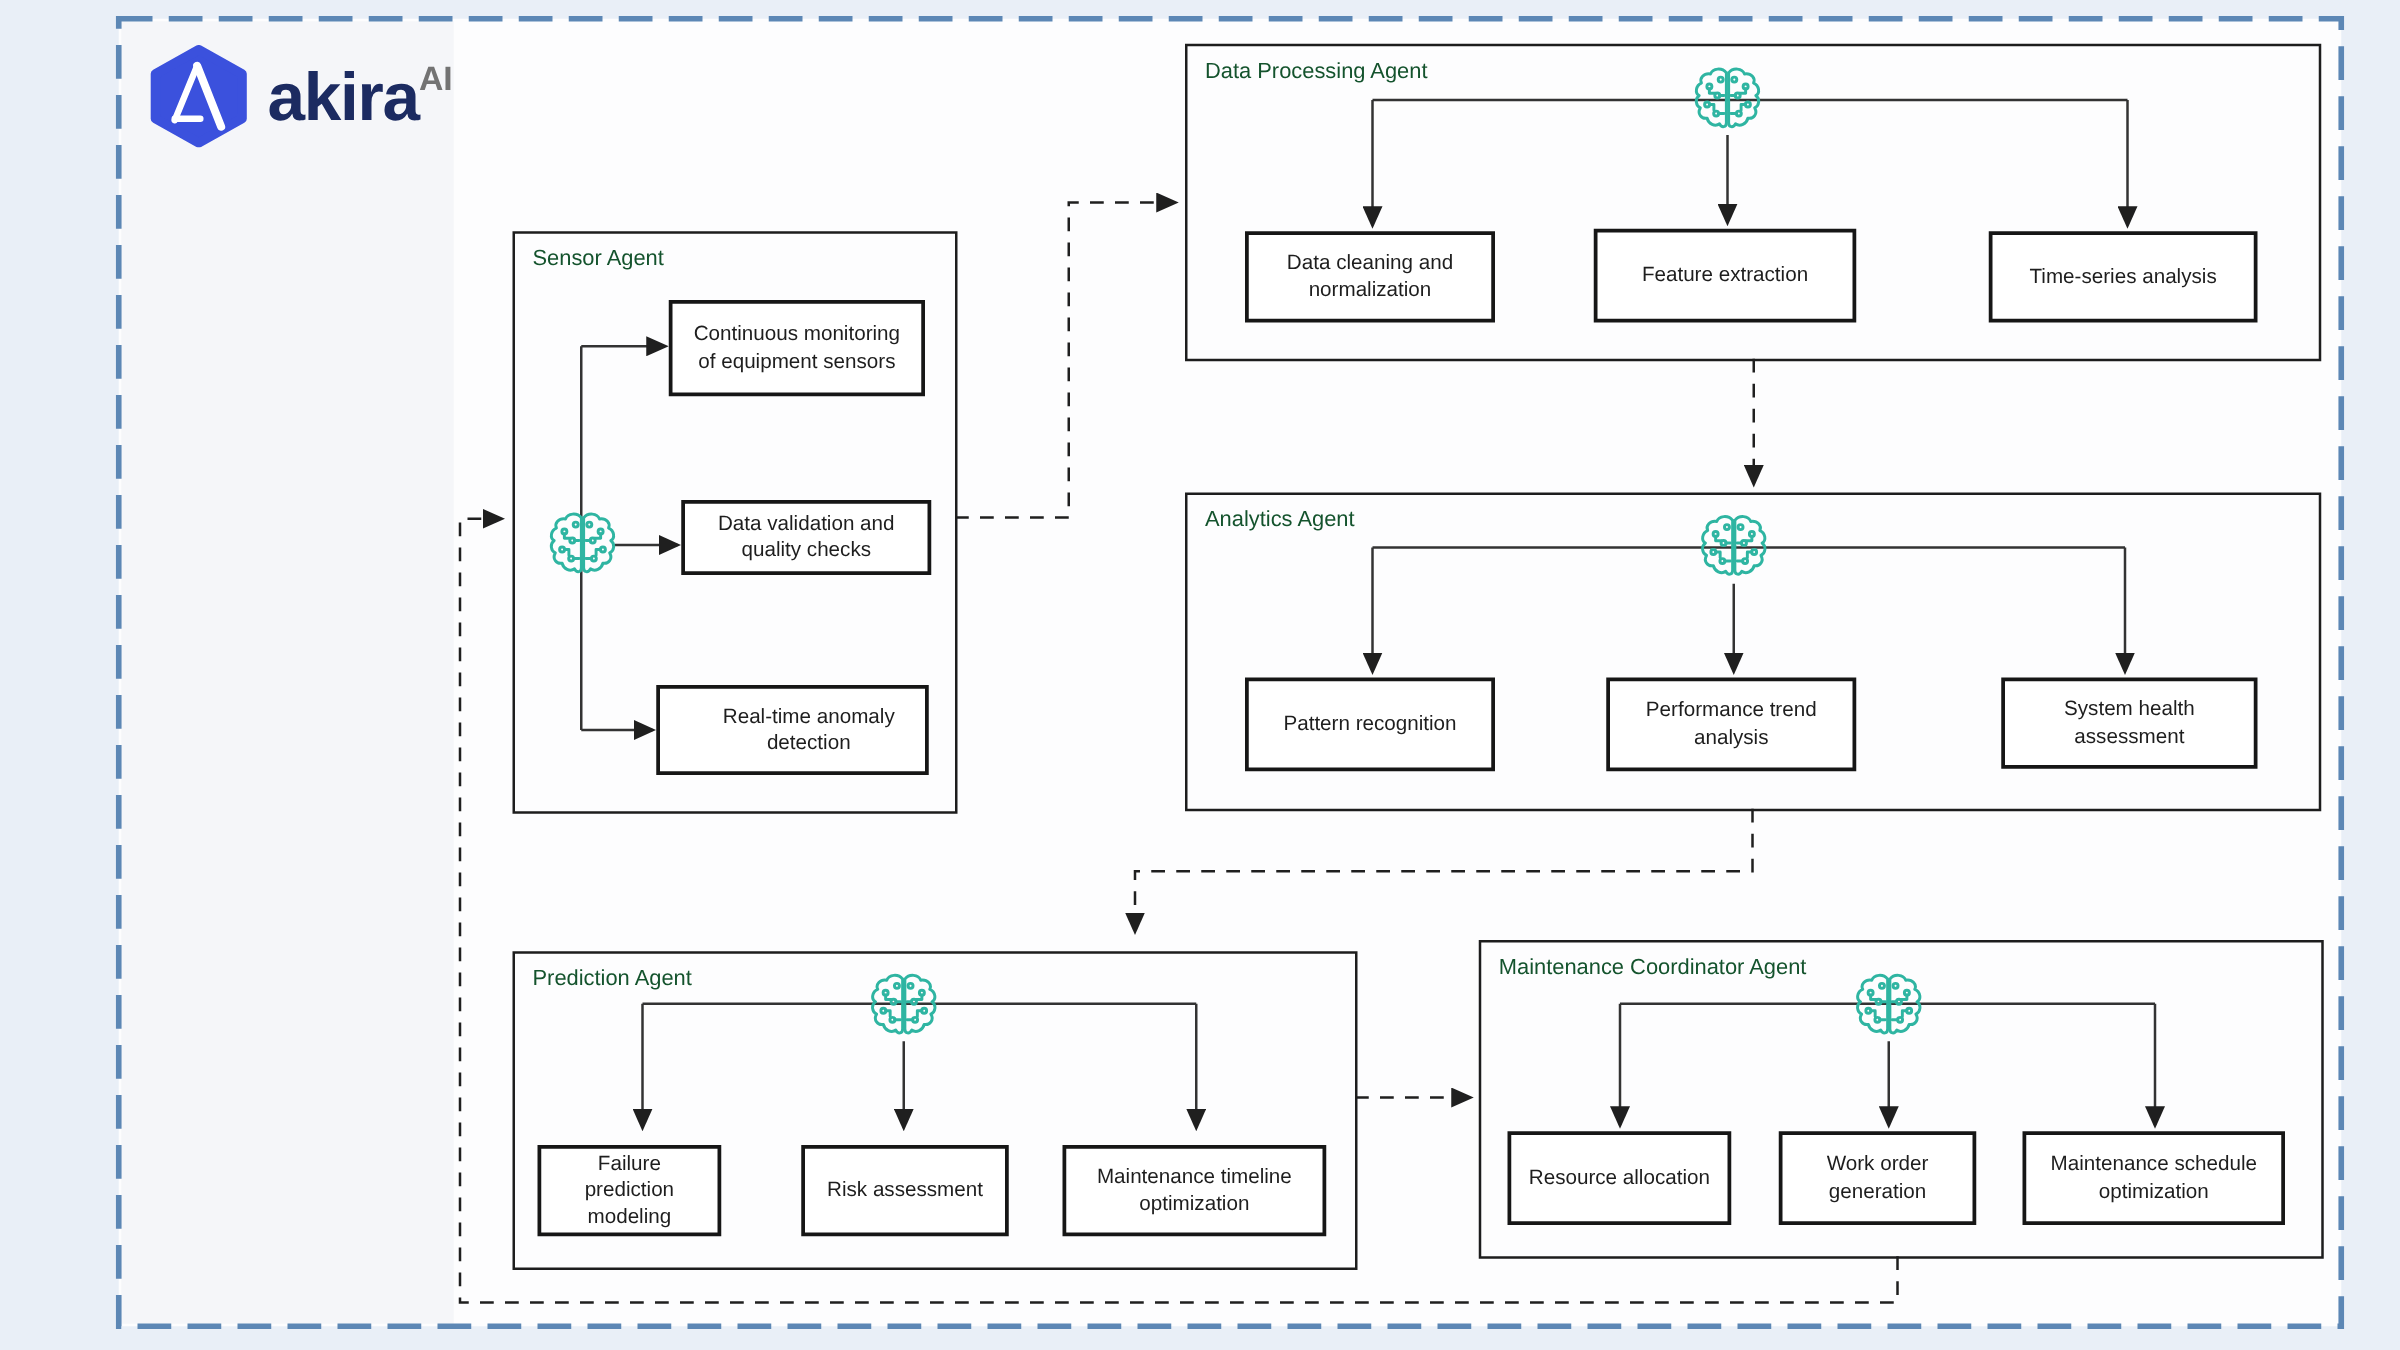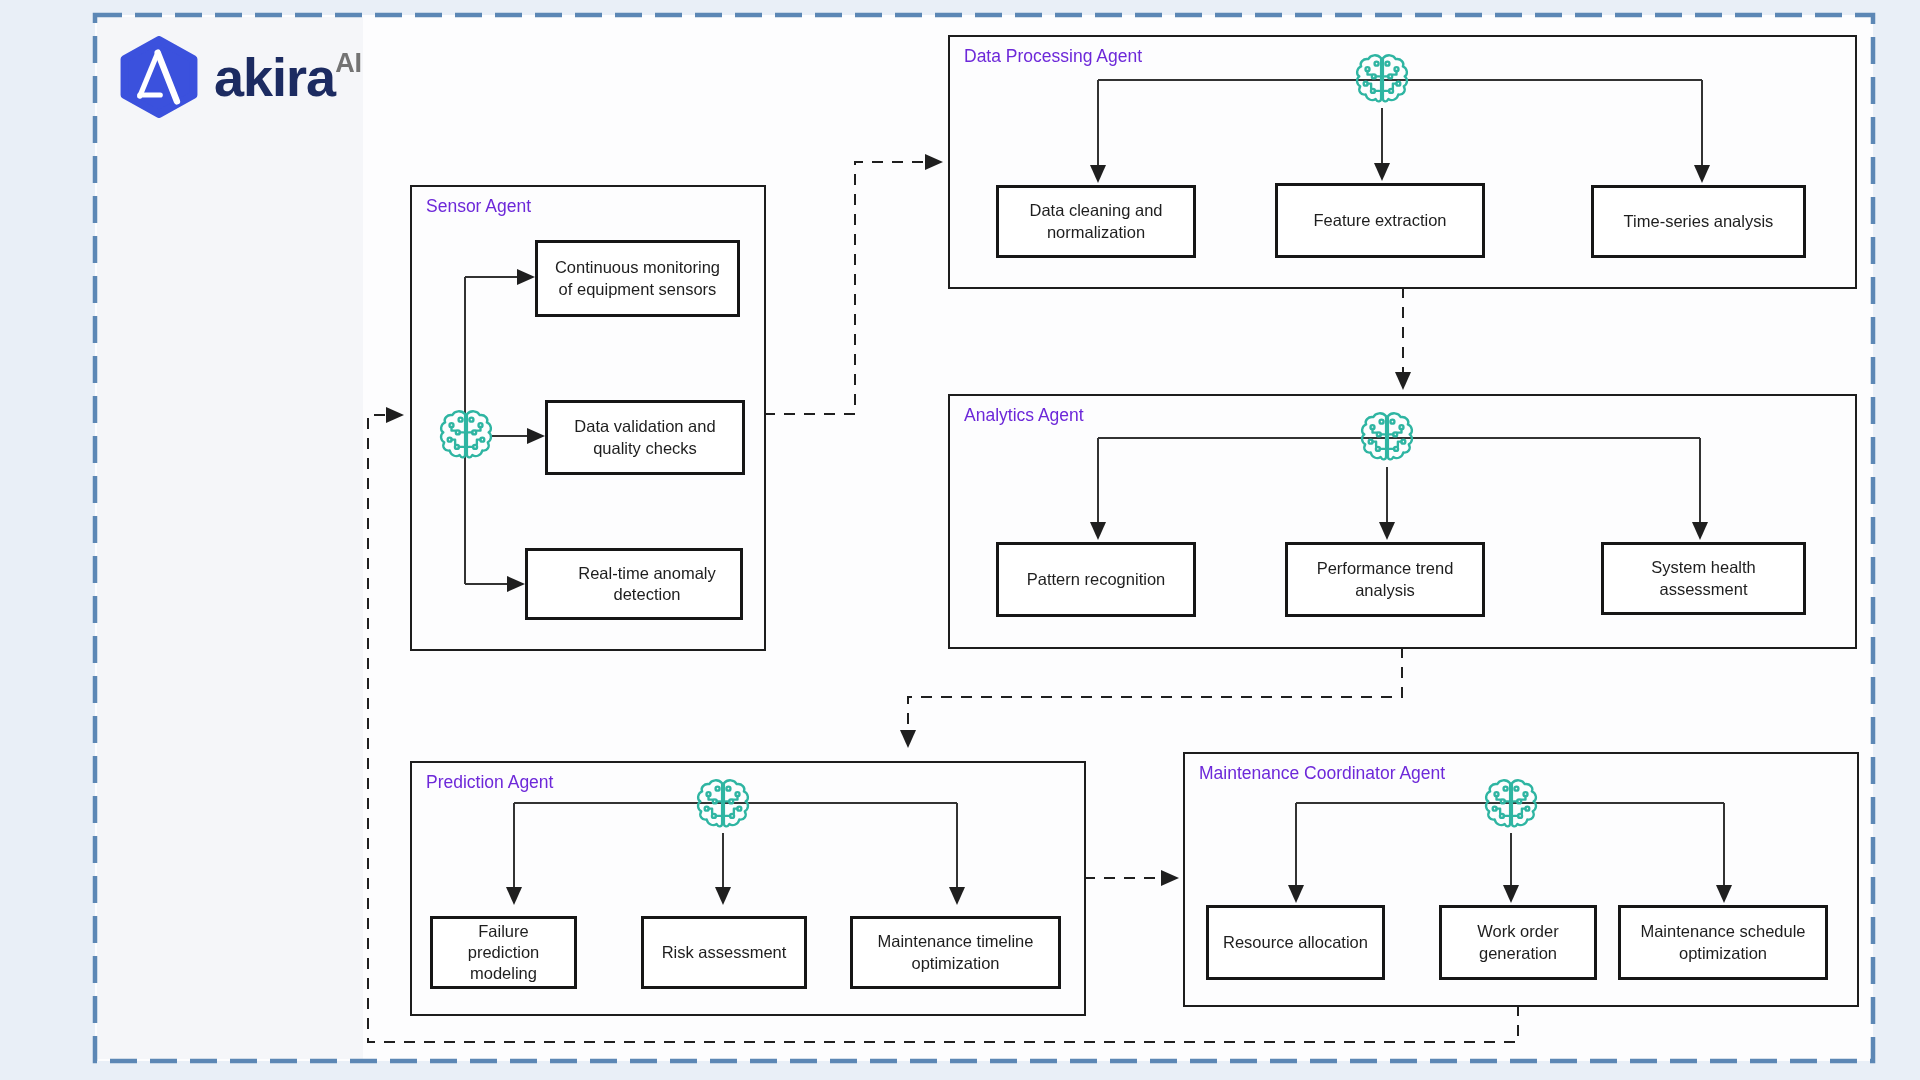--- a/index.html
+++ b/index.html
@@ -3,21 +3,21 @@
 <meta charset="utf-8">
 <style>
   html,body{margin:0;padding:0;}
   body{width:1920px;height:1080px;overflow:hidden;background:#e9eff7;
        font-family:"Liberation Sans","DejaVu Sans",sans-serif;}
   .stage{position:absolute;left:0;top:0;width:1920px;height:1080px;}
   .canvas{position:absolute;left:95px;top:15px;width:1778px;height:1046px;background:#fdfdfe;}
   .leftstrip{position:absolute;left:97px;top:17px;width:266px;height:1042px;background:#f5f6f9;}
   svg.overlay{position:absolute;left:0;top:0;width:1920px;height:1080px;}
   .agent{position:absolute;border:2px solid #1d1d1d;background:transparent;}
-  .agent-title{position:absolute;left:14px;top:9px;font-size:17.5px;color:#6d28d9;white-space:nowrap;}
+  .agent-title{position:absolute;left:14px;top:9px;font-size:17.5px;color:#14532d;white-space:nowrap;}
   .task{position:absolute;border:3px solid #161616;background:#ffffff;display:flex;
         align-items:center;justify-content:center;text-align:center;
         font-size:16.5px;line-height:1.28;color:#1e1e1e;padding:4px 10px;box-sizing:border-box;}
   .brain{position:absolute;width:58px;height:58px;}
   .logo{position:absolute;left:118px;top:36px;display:flex;align-items:center;}
   .logo-hex{width:82px;height:82px;}
   .logo-word{margin-left:14px;font-size:54px;font-weight:800;color:#1c2b61;letter-spacing:-1px;line-height:1;}
   .logo-sup{font-size:27px;font-weight:800;color:#737373;vertical-align:24px;letter-spacing:0;}
 </style>
 </head>
@@ -69,21 +69,21 @@
       <path d="M1403 287 V387" marker-end="url(#arr)"></path>
       <path d="M1402 647 V697 H908 V745" marker-end="url(#arr)"></path>
       <path d="M1084 878 H1176" marker-end="url(#arr)"></path>
       <path d="M1518 1005 V1042 H368 V415 H401" marker-end="url(#arr)"></path>
     </g>
   </svg>
 
   <div class="agent" style="left:410px;top:185px;width:352px;height:462px;">
     <div class="agent-title">Sensor Agent</div>
     <div class="task" style="left:123px;top:53px;width:205px;height:77px;">Continuous monitoring of equipment sensors</div>
-    <div class="task" style="left:133px;top:213px;width:200px;height:75px;">Data validation and quality checks</div>
+    <div class="task" style="left:133px;top:213px;width:200px;height:60px;">Data validation and quality checks</div>
     <div class="task" style="left:113px;top:361px;width:218px;height:72px;padding-left:36px;">Real-time anomaly detection</div>
   </div>
 
   <div class="agent" style="left:948px;top:35px;width:905px;height:250px;">
     <div class="agent-title">Data Processing Agent</div>
     <div class="task" style="left:46px;top:148px;width:200px;height:73px;">Data cleaning and normalization</div>
     <div class="task" style="left:325px;top:146px;width:210px;height:75px;">Feature extraction</div>
     <div class="task" style="left:641px;top:148px;width:215px;height:73px;">Time-series analysis</div>
   </div>
 
@@ -97,21 +97,21 @@
   <div class="agent" style="left:410px;top:761px;width:672px;height:251px;">
     <div class="agent-title">Prediction Agent</div>
     <div class="task" style="left:18px;top:153px;width:147px;height:73px;">Failure prediction modeling</div>
     <div class="task" style="left:229px;top:153px;width:166px;height:73px;">Risk assessment</div>
     <div class="task" style="left:438px;top:153px;width:211px;height:73px;">Maintenance timeline optimization</div>
   </div>
 
   <div class="agent" style="left:1183px;top:752px;width:672px;height:251px;">
     <div class="agent-title">Maintenance Coordinator Agent</div>
     <div class="task" style="left:21px;top:151px;width:179px;height:75px;">Resource allocation</div>
-    <div class="task" style="left:238px;top:151px;width:158px;height:75px;margin-left:16px;">Work order generation</div>
+    <div class="task" style="left:238px;top:151px;width:158px;height:75px;">Work order generation</div>
     <div class="task" style="left:433px;top:151px;width:210px;height:75px;">Maintenance schedule optimization</div>
   </div>
 
   <svg class="brain" style="left:437px;top:407px;" viewBox="0 0 64 64">
       <g stroke="#2fb5a2" stroke-width="2.6" fill="none" stroke-linecap="round" stroke-linejoin="round">
         <path d="M31 8 C27 3 19 4 17 9 C11 8 7 13 9 17 C4 19 3 26 7 28 C3 31 4 37 8 39 C5 44 9 49 14 48 C15 53 21 56 25 53 C27 57 31 56 31 52 L31 8"></path>
         <path d="M33 8 C37 3 45 4 47 9 C53 8 57 13 55 17 C60 19 61 26 57 28 C61 31 60 37 56 39 C59 44 55 49 50 48 C49 53 43 56 39 53 C37 57 33 56 33 52 L33 8"></path>
         <circle cx="16" cy="20" r="2.2"></circle>
         <path d="M16 22 V26 H21"></path>
         <circle cx="23" cy="28" r="2.2"></circle>

